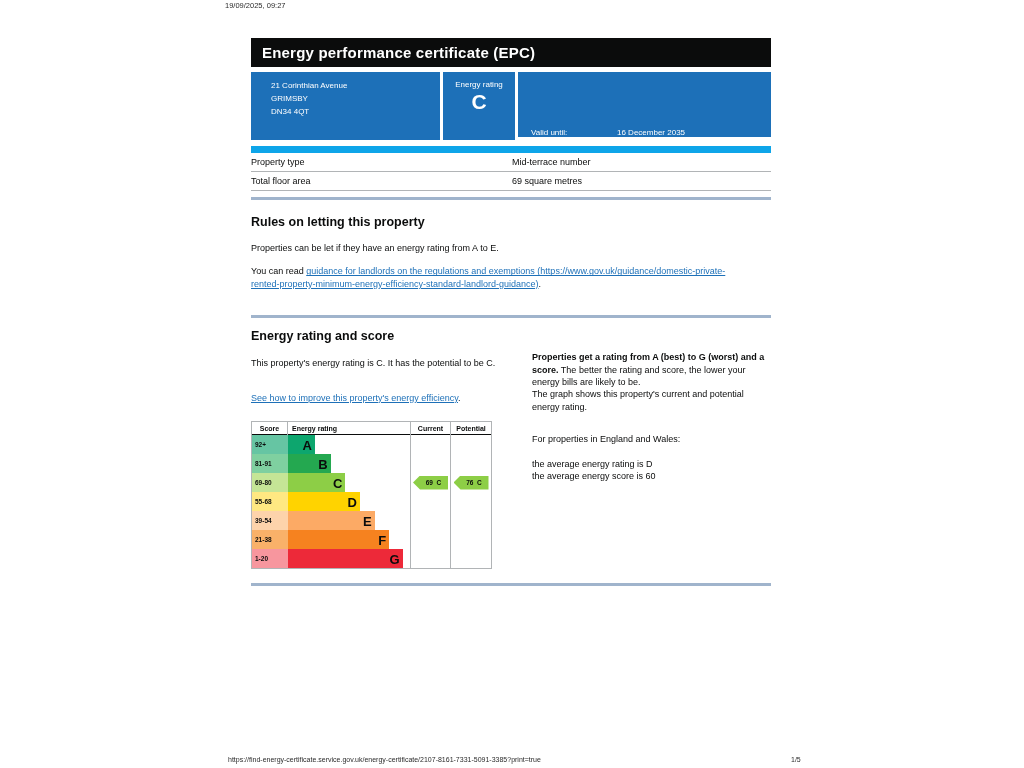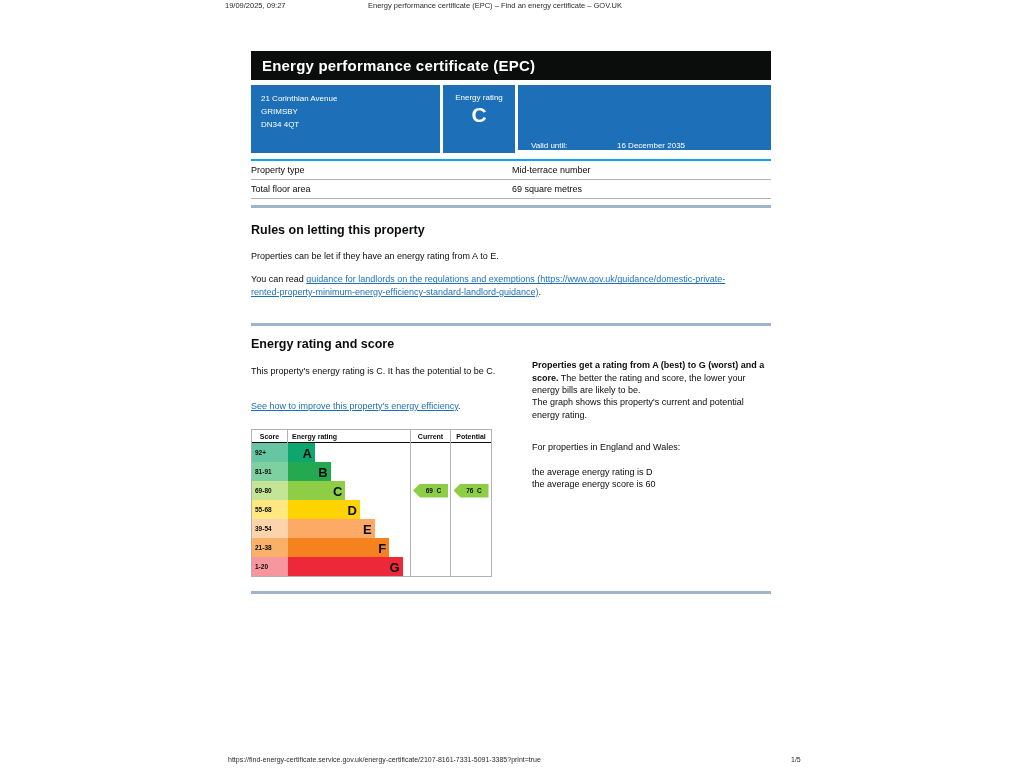--- a/index.html
+++ b/index.html
@@ -6,38 +6,38 @@
   html,body { background:#ffffff; }
   body { font-family:"Liberation Sans", sans-serif; color:#0b0c0c; }
   .page { position:relative; width:1024px; height:768px; background:#fff; overflow:hidden; }
 
   
   .ph-date { position:absolute; left:225px; top:1px; font-size:7.5px; color:#2b2b2b; }
   .ph-title { position:absolute; left:0; top:1px; width:990px; text-align:center; font-size:7.5px; color:#2b2b2b; }
   .pf-url { position:absolute; left:228px; top:756px; font-size:7px; color:#2b2b2b; }
   .pf-page { position:absolute; left:791px; top:756px; font-size:7px; color:#2b2b2b; }
 
-  .content { position:absolute; left:251px; top:38px; width:520px;margin-top:13px; }
+  .content { position:absolute; left:251px; top:38px; width:520px; }
 
   .banner { height:29px; background:#0b0c0c; color:#fff; font-size:15px; font-weight:bold;
             line-height:29px; padding-left:11px; letter-spacing:.2px; }
 
   .blue-row { margin-top:5px; display:flex; gap:3px; height:68px; }
   .blue-box { background:#1d70b8; color:#fff; }
-  .address-box { width:189px; padding:8px 8px 0 10px; font-size:8px; line-height:1.6; }
+  .address-box { width:189px; padding:8px 8px 0 20px; font-size:8px; line-height:1.6; }
   .rating-box { width:72px; text-align:center; padding-top:8px; }
   .rating-box .rb-label { font-size:8px; }
   .rating-box .rb-letter { font-size:21px; font-weight:bold; margin-top:1px; }
   .details-box { flex:1; display:flex; flex-direction:column; }
   .details-row { flex:1; display:flex; align-items:flex-end; }
   .details-row.first { border-bottom:3px solid #fff; }
   .details-label { margin-left:13px; width:86px; font-size:8px; }
   .details-value { font-size:8px; }
 
-  .summary { margin-top:6px; border-top:2px solid #0ea5e9; }
+  .summary { margin-top:6px; border-top:7px solid #0ea5e9; }
   .summary-row { height:19px; display:flex; align-items:center; border-bottom:1px solid #b1b4b6; font-size:9px; }
   .summary-label { flex:0 0 261px; }
 
   .divider { height:3px; background:#a0b4cc; }
   .divider-1 { margin-top:6px; }
   .divider-2 { margin-top:25px; }
   .divider-3 { margin-top:14px; }
 
   h2.sec { font-size:12.5px; font-weight:bold; }
   .rules h2 { margin-top:15px; }
@@ -75,21 +75,20 @@
   .epc-arrow { width:35px; height:14px; display:flex; align-items:center; justify-content:center;
                padding-left:6px; font-size:6.5px; font-weight:bold; color:#0b0c0c;
                clip-path:polygon(20% 0, 100% 0, 100% 100%, 20% 100%, 0 50%); }
 </style>
 </head>
 <body>
 
 <div class="page">
 
   <div class="ph-date">19/09/2025, 09:27</div>
-  <div class="ph-title">Energy performance certificate (EPC) – Find an energy certificate – GOV.UK</div>
 
   <div class="content">
 
     <div class="banner">Energy performance certificate (EPC)</div>
 
     <div class="blue-row">
       <div class="blue-box address-box">
         <div>21 Corinthian Avenue</div>
         <div>GRIMSBY</div>
         <div>DN34 4QT</div>

